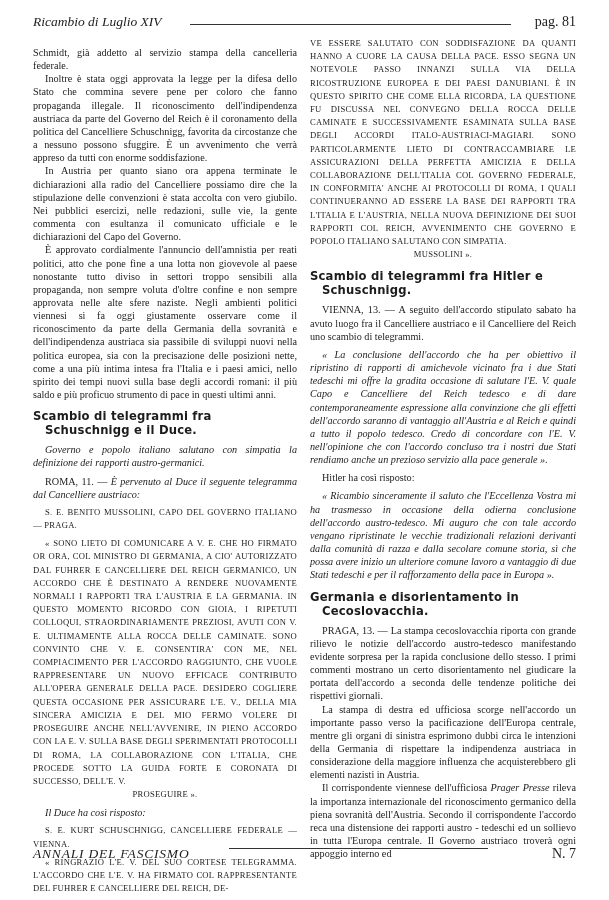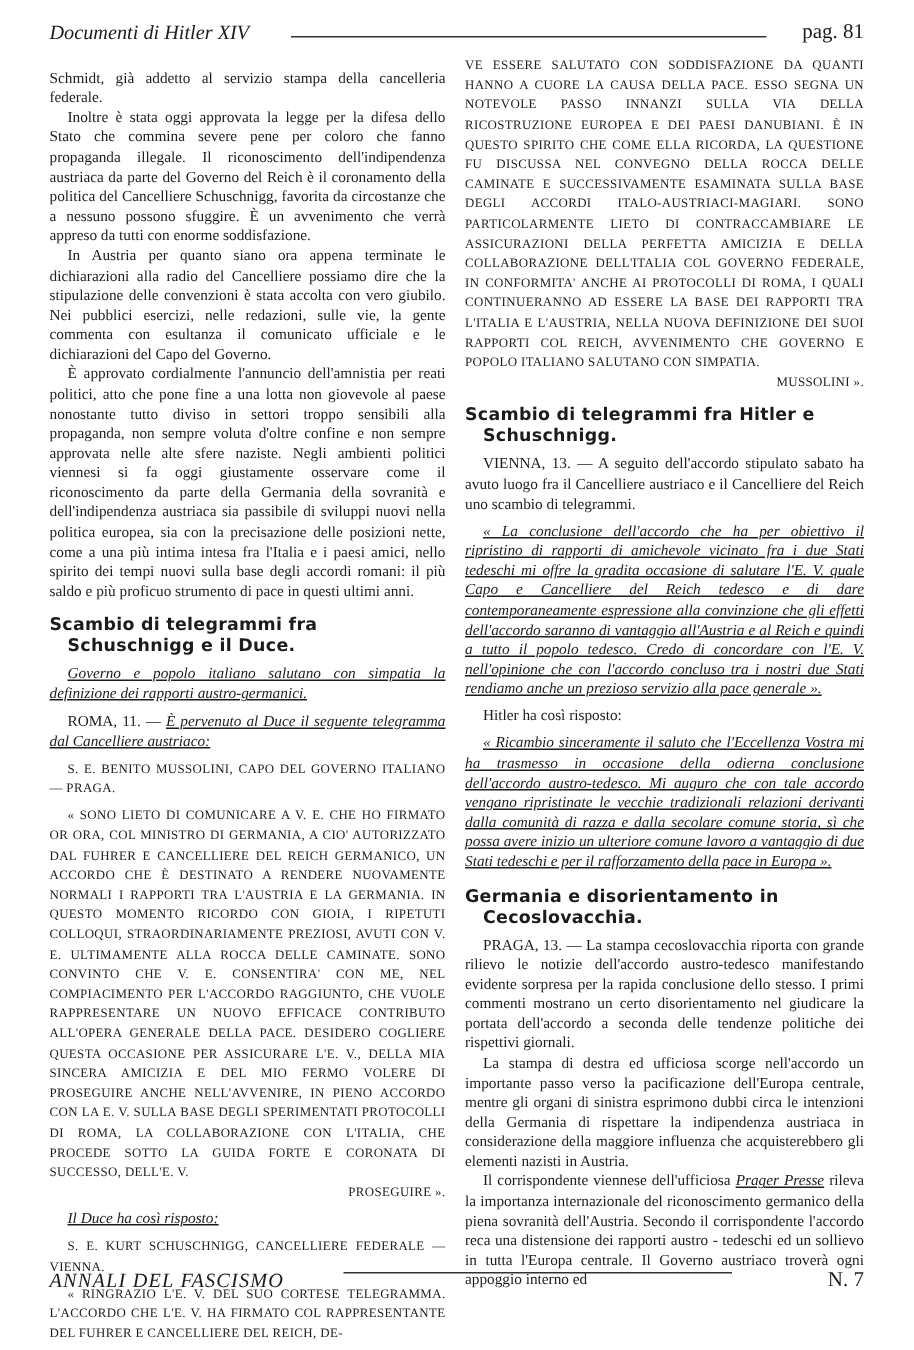--- a/index.html
+++ b/index.html
@@ -16,42 +16,42 @@
   .rh-page { font-size: 14px; white-space: nowrap; }
 
   .col { position: absolute; top: 46px; font-size: 10.2px; line-height: 13.15px; text-align: justify; }
   .col-left { left: 33px; width: 264px; }
   .col-right { left: 310px; width: 266px; top: 37px; }
 
   p { margin: 0; }
   .ind { text-indent: 12px; }
   .sc { font-size: 8.6px; letter-spacing: 0.25px; line-height: 13.2px; }
   .sc-block { margin-top: 5px; }
-  .right-al { text-align: right; }
-  .it { font-style: italic; text-decoration: underline; }
+  .right-al { text-align: center; }
+  .it { font-style: italic; }
   .heading {
     font-family: "DejaVu Sans", "Liberation Sans", sans-serif; font-weight: bold;
     font-size: 11.6px; line-height: 14px; margin: 8px 0 6px 0; letter-spacing: 0.2px;
     text-align: left; padding-left: 12px; text-indent: -12px;
   }
   .gap { margin-top: 5px; }
 
   .running-foot {
     position: absolute; left: 33px; top: 846px; width: 543px; height: 20px;
     display: flex; align-items: flex-start;
   }
   .rf-title { font-style: italic; font-size: 13.5px; letter-spacing: 0.8px; white-space: nowrap; }
   .rf-rule { flex: 1; height: 0; border-top: 1.2px solid #333; margin: 0 20px 0 40px; position: relative; top: 2px; }
   .rf-num { font-size: 14px; white-space: nowrap; margin-left: 44px; }
 </style>
 </head>
 <body>
 
 <div class="running-head">
-  <span class="rh-title">Documenti di Hitler XIV</span>
+  <span class="rh-title">Ricambio di Luglio XIV</span>
   <span class="rh-rule"></span>
   <span class="rh-page">pag. 81</span>
 </div>
 
 <div class="col col-left">
   <p>Schmidt, già addetto al servizio stampa della cancelleria federale.</p>
   <p class="ind">Inoltre è stata oggi approvata la legge per la difesa dello Stato che commina severe pene per coloro che fanno propaganda illegale. Il riconoscimento dell'indipendenza austriaca da parte del Governo del Reich è il coronamento della politica del Cancelliere Schuschnigg, favorita da circostanze che a nessuno possono sfuggire. È un avvenimento che verrà appreso da tutti con enorme soddisfazione.</p>
   <p class="ind">In Austria per quanto siano ora appena terminate le dichiarazioni alla radio del Cancelliere possiamo dire che la stipulazione delle convenzioni è stata accolta con vero giubilo. Nei pubblici esercizi, nelle redazioni, sulle vie, la gente commenta con esultanza il comunicato ufficiale e le dichiarazioni del Capo del Governo.</p>
   <p class="ind">È approvato cordialmente l'annuncio dell'amnistia per reati politici, atto che pone fine a una lotta non giovevole al paese nonostante tutto diviso in settori troppo sensibili alla propaganda, non sempre voluta d'oltre confine e non sempre approvata nelle alte sfere naziste. Negli ambienti politici viennesi si fa oggi giustamente osservare come il riconoscimento da parte della Germania della sovranità e dell'indipendenza austriaca sia passibile di sviluppi nuovi nella politica europea, sia con la precisazione delle posizioni nette, come a una più intima intesa fra l'Italia e i paesi amici, nello spirito dei tempi nuovi sulla base degli accordi romani: il più saldo e più proficuo strumento di pace in questi ultimi anni.</p>
 

